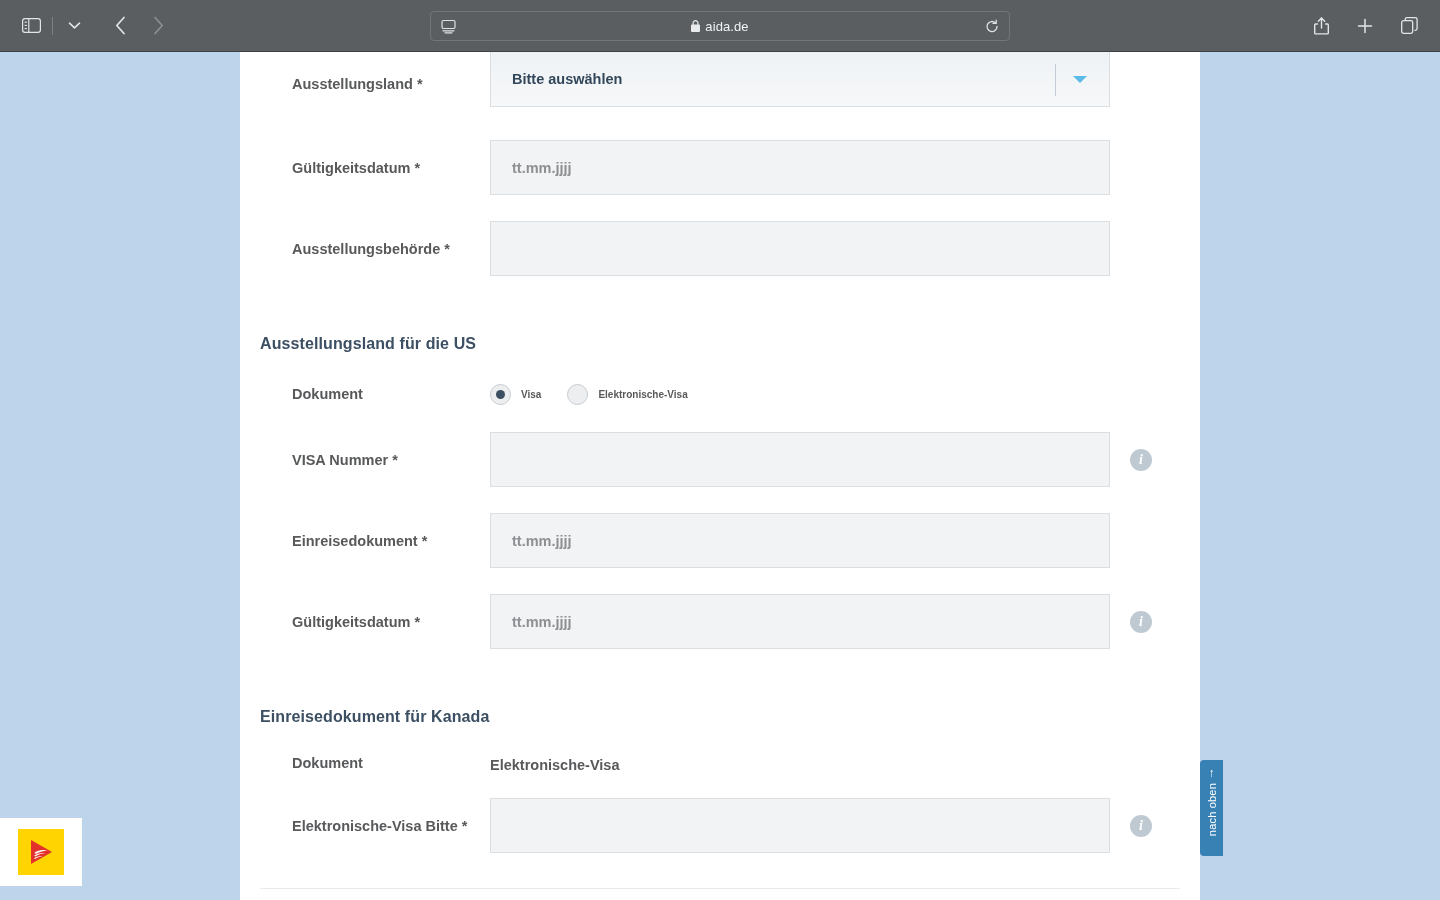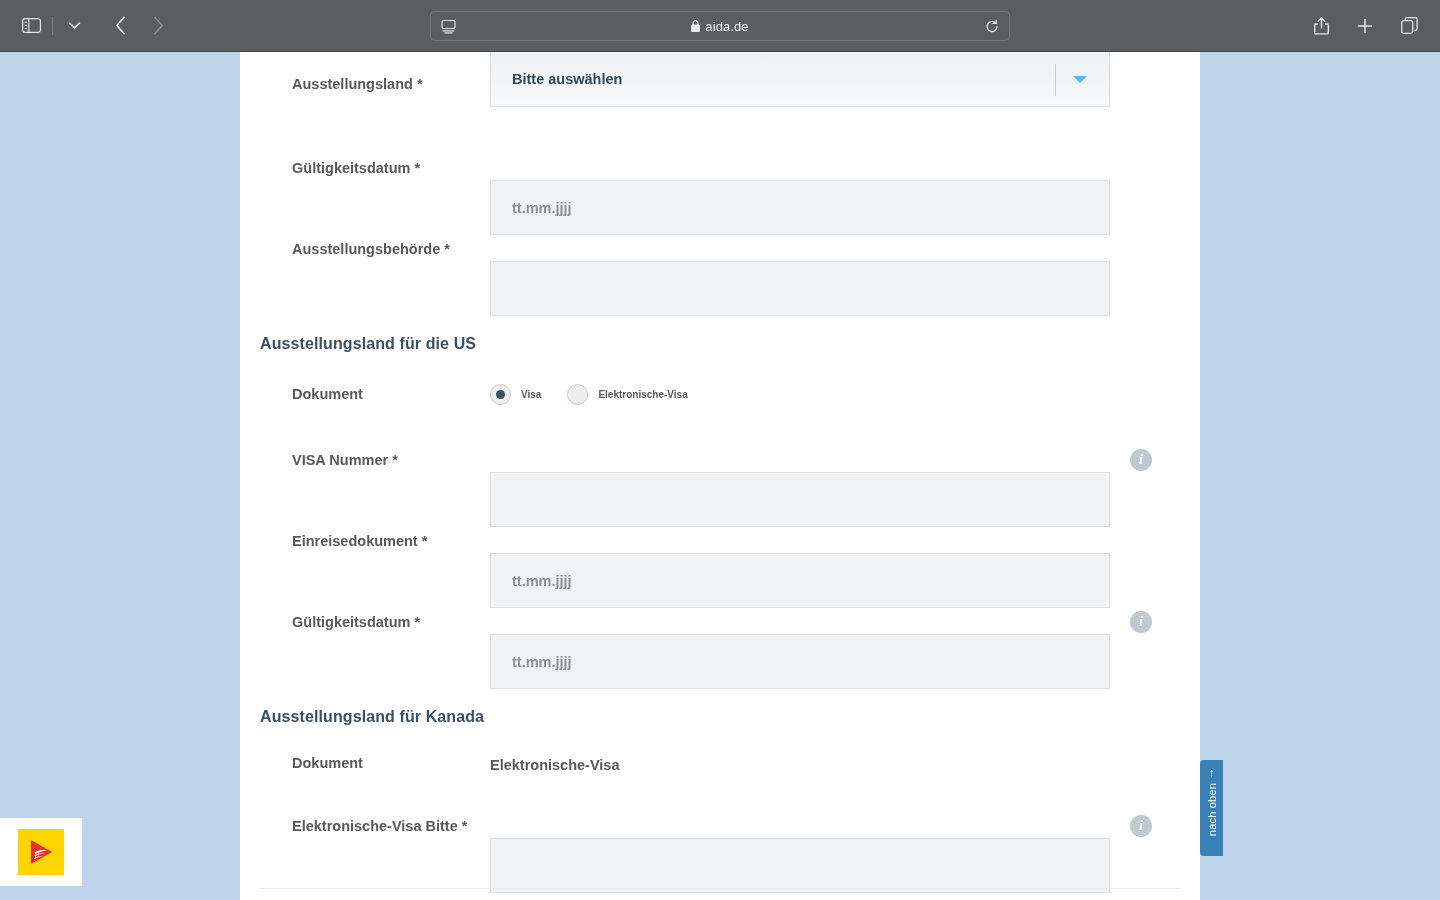--- a/index.html
+++ b/index.html
@@ -138,21 +138,20 @@
     width: 620px;
     height: 55px;
     background: #f2f3f5;
     border: 1px solid #dcdfe2;
     display: flex;
     align-items: center;
     padding-left: 21px;
     font-size: 14.5px;
     color: #8d8f92;
     font-weight: bold;
-    margin-top: 40px;
   }
   .select-box {
     width: 620px;
     height: 55px;
     background: linear-gradient(to bottom, #eef2f5 0%, #f7f8f9 100%);
     border: 1px solid #dcdfe2;
     display: flex;
     align-items: center;
     padding-left: 21px;
     font-size: 14.5px;
@@ -457,21 +456,21 @@
     <div class="form-row" style="top:542px;height:55px">
       <div class="f-label" style="top:20px">Gültigkeitsdatum *</div>
       <div class="f-field" style="top:0">
         <div class="input-box">
           <span>tt.mm.jjjj</span>
         </div>
       </div>
       <div class="info-icon" style="top:17px">i</div>
     </div>
 
-    <div class="section-heading" style="top:656px">Ausstellungsland für Kanada</div>
+    <div class="section-heading" style="top:656px">Einreisedokument für Kanada</div>
 
     <div class="form-row" style="top:695px;height:40px">
       <div class="f-label" style="top:8px">Dokument</div>
       <div class="static-value" style="top:10px">Elektronische-Visa</div>
     </div>
 
     <div class="form-row" style="top:746px;height:55px">
       <div class="f-label" style="top:20px">Elektronische-Visa Bitte *</div>
       <div class="f-field" style="top:0">
         <div class="input-box">

